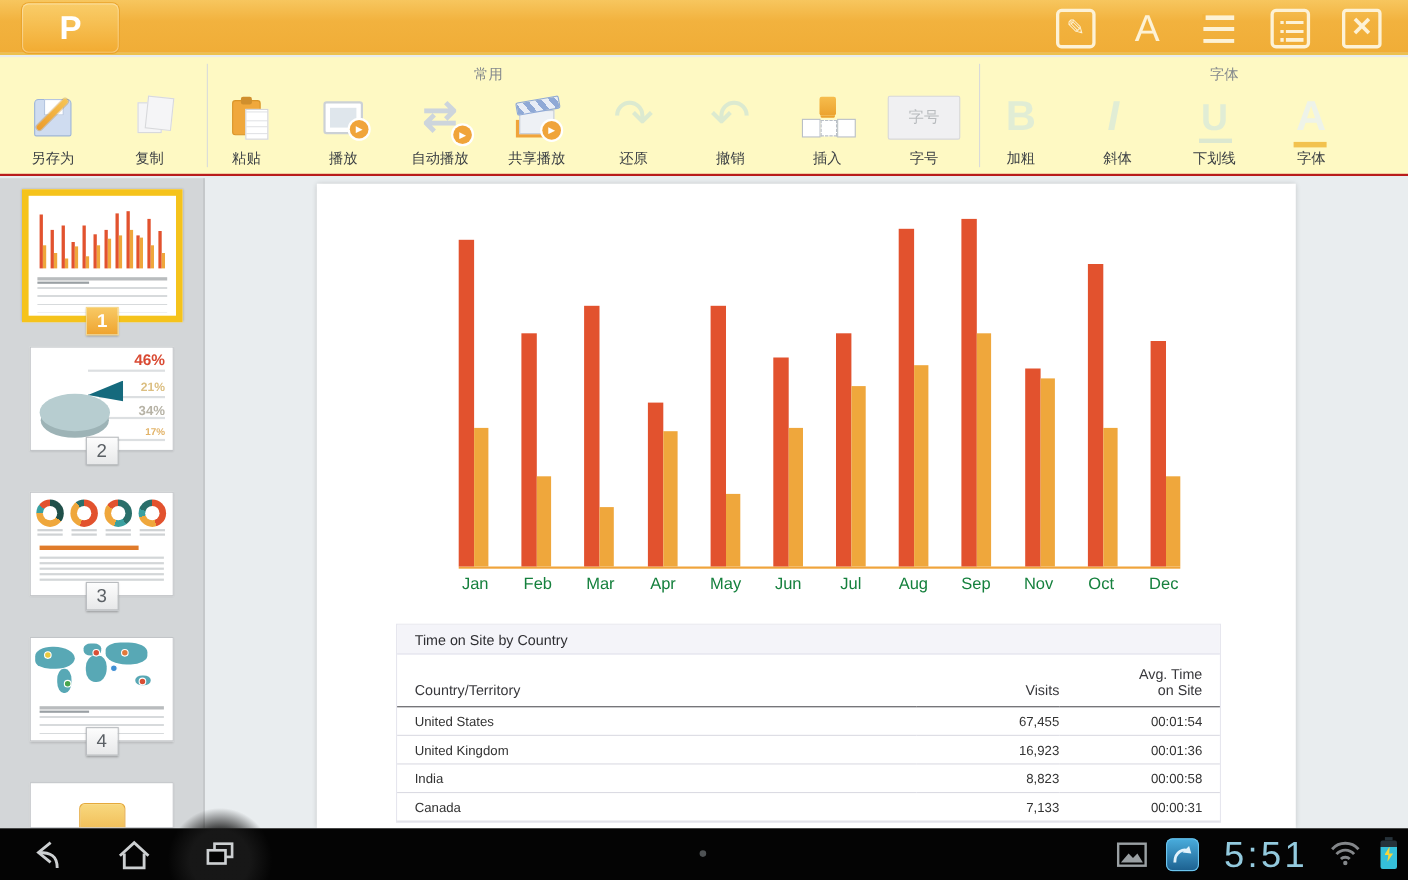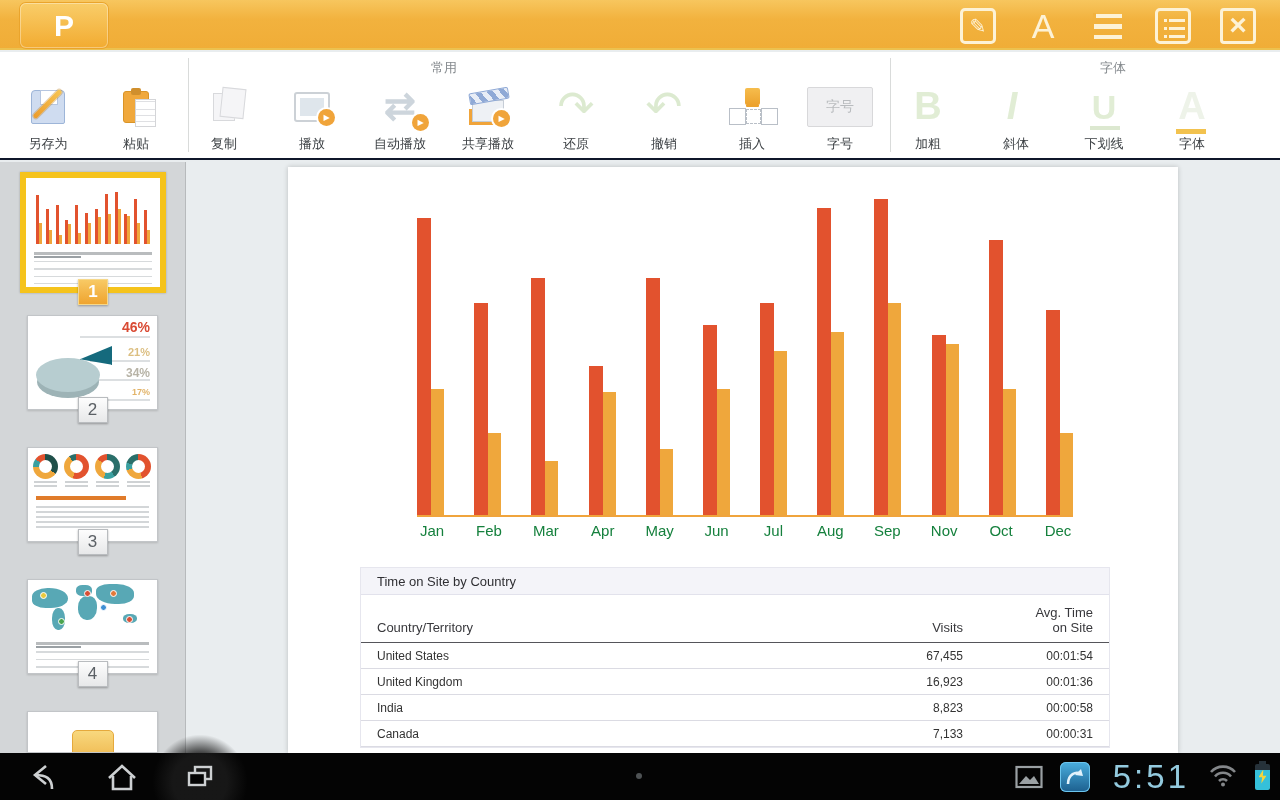--- a/index.html
+++ b/index.html
@@ -22,22 +22,22 @@
   .hi-outline::after { content:""; position:absolute; left:3px; top:5px; width:3px; height:10px; background:#f2b23e; }
   .hi-list { border:3px solid currentColor; border-radius:5px; }
   .hi-list::before { content:""; position:absolute; left:11px; top:8px; width:16px; height:19px;
     background:repeating-linear-gradient(to bottom, currentColor 0 3px, transparent 3px 8px); }
   .hi-list::after { content:""; position:absolute; left:6px; top:8px; width:3px; height:19px;
     background:repeating-linear-gradient(to bottom, currentColor 0 3px, transparent 3px 8px); }
   .hi-close { border:3px solid currentColor; border-radius:4px; }
   .hi-close::before { content:"×"; font-size:30px; font-weight:bold; line-height:1; margin-top:-3px; }
 
   
-  .toolbar { position:absolute; left:0; top:52px; width:1280px; height:108px; background:#ffffff;
-    border-bottom:2px solid #0f172a; z-index:6; }
+  .toolbar { position:absolute; left:0; top:52px; width:1280px; height:108px; background:#fef9c3;
+    border-bottom:2px solid #b91c1c; z-index:6; }
   .tb-sec { position:absolute; top:7px; width:100px; text-align:center; font-size:13px; color:#84898d; }
   .tb-sec.s0 { left:394px; } .tb-sec.s1 { left:1063px; }
   .tb-div { position:absolute; top:6px; bottom:6px; width:1px; background:#d9dbda; }
   .tb-items { position:absolute; left:4px; top:0; display:flex; height:108px; }
   .tbi { width:88px; padding-top:27px; display:flex; flex-direction:column; align-items:center; cursor:pointer; }
   .tbi .ic { height:55px; width:70px; position:relative; display:flex; align-items:center; justify-content:center; }
   .tbi .lb { font-size:13px; color:#3c4044; margin-top:1px; white-space:nowrap; }
   .glyph { position:relative; display:block; }
 
   .icon-save { width:34px; height:34px; background:#ebecee; border:1px solid #d2d3d7; border-radius:4px 4px 2px 2px; }
@@ -184,31 +184,31 @@
     <span class="tb-sec s1">字体</span>
     <div class="tb-div" style="left:188px"></div>
     <div class="tb-div" style="left:890px"></div>
     <div class="tb-items">
         <div class="tbi">
           <span class="ic">
             <span class="glyph icon-saveas"></span>
           </span>
           <span class="lb">另存为</span>
         </div>
+        <div class="tbi disabled">
+          <span class="ic">
+            <span class="glyph icon-copy"></span>
+          </span>
+          <span class="lb">复制</span>
+        </div>
         <div class="tbi">
           <span class="ic">
             <span class="glyph icon-paste"></span>
           </span>
           <span class="lb">粘贴</span>
-        </div>
-        <div class="tbi disabled">
-          <span class="ic">
-            <span class="glyph icon-copy"></span>
-          </span>
-          <span class="lb">复制</span>
         </div>
         <div class="tbi">
           <span class="ic">
             <span class="glyph icon-play"></span>
           </span>
           <span class="lb">播放</span>
         </div>
         <div class="tbi">
           <span class="ic">
             <span class="glyph icon-autoplay"></span>

